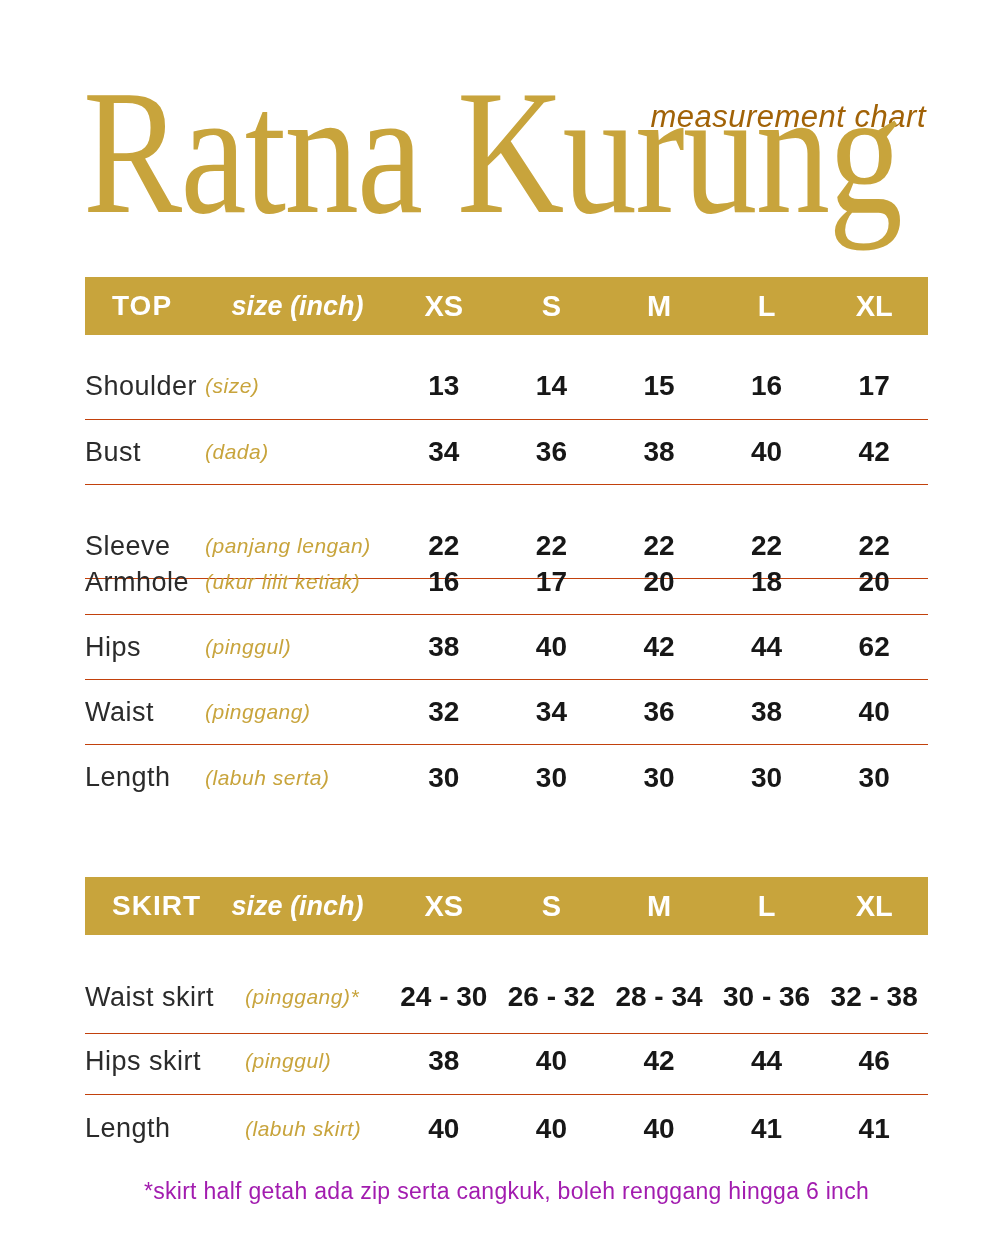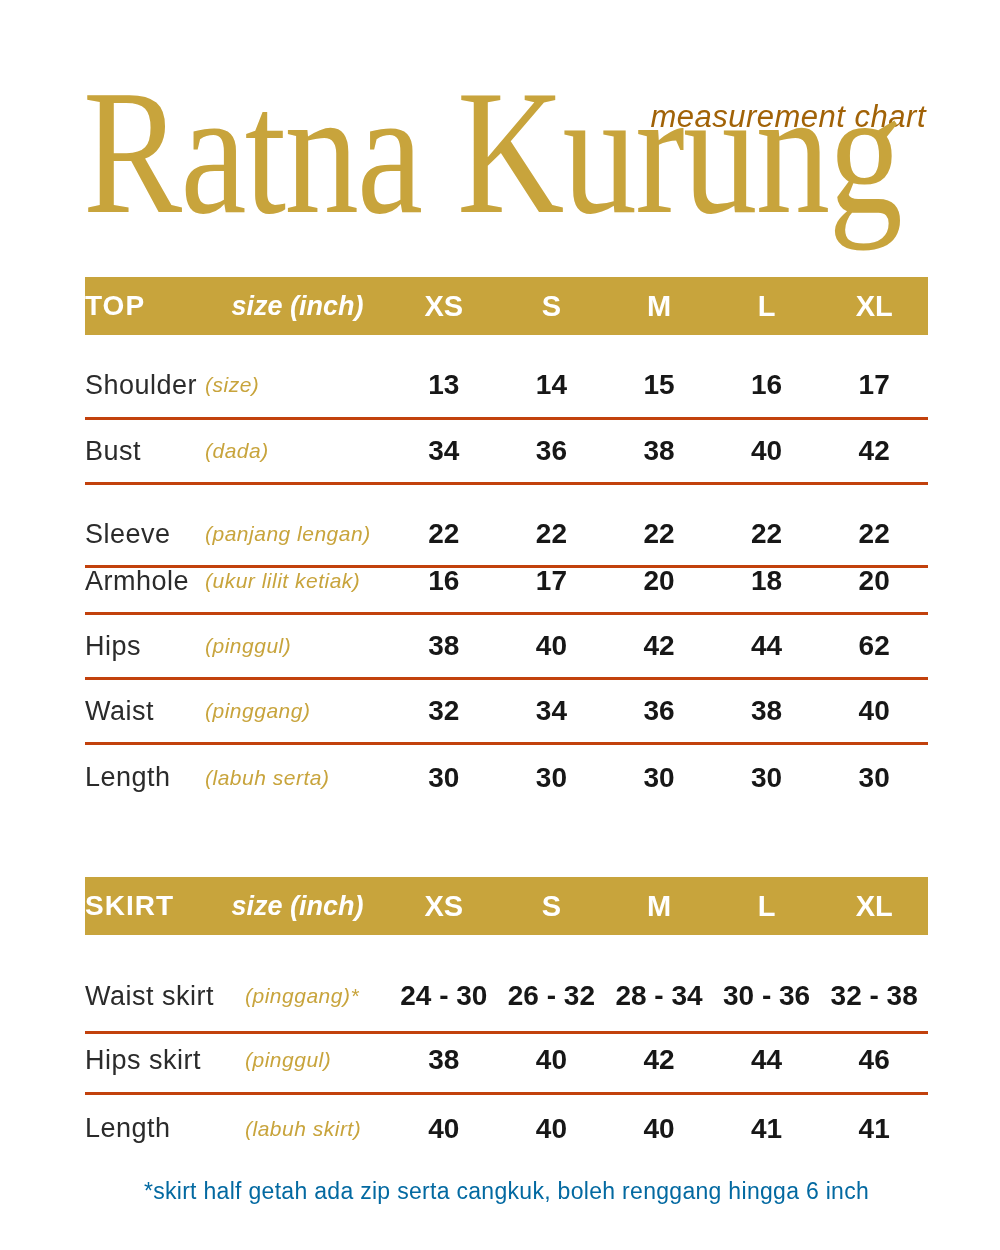--- a/index.html
+++ b/index.html
@@ -44,38 +44,39 @@
     display: grid;
     align-items: center;
   }
   .bar {
     height: 58px;
     background: #C8A43C;
     color: #ffffff;
     grid-template-columns: 120px 185px repeat(5, 1fr);
   }
   .bar .section-label {
+    padding-left: 27px;
     font-size: 28px;
     font-weight: 700;
     letter-spacing: 1px;
   }
   .bar .size-label {
     text-align: center;
     font-size: 27px;
     font-weight: 700;
     font-style: italic;
   }
   .bar .col-head {
     text-align: center;
     font-size: 29px;
     font-weight: 700;
   }
   .trow {
     height: 65px;
-    border-bottom: 3px solid #c2410c;
+    border-bottom: 1px solid #c2410c;
   }
   .trow.no-line { border-bottom: none; }
   .grid-top  { grid-template-columns: 120px 185px repeat(5, 1fr); }
   .grid-skirt{ grid-template-columns: 160px 145px repeat(5, 1fr); }
   .row-label {
     font-size: 27px;
     font-weight: 400;
     color: #2b2b2b;
     letter-spacing: 0.5px;
   }
@@ -93,28 +94,28 @@
     color: #171717;
     white-space: nowrap;
   }
   .footnote {
     position: absolute;
     left: 85px;
     width: 843px;
     top: 1178px;
     text-align: center;
     font-size: 23px;
-    color: #0369a1;
+    color: #a21caf;
     letter-spacing: 0.3px;
   }
   
   #top-bar     { top: 277px; }
   #top-row-0   { top: 335px; height: 85px; padding-top: 18px; }
   #top-row-1   { top: 420px; }
-  #top-row-2   { top: 503px; }
+  #top-row-2   { top: 514px; }
   #top-row-3   { top: 550px; }
   #top-row-4   { top: 615px; }
   #top-row-5   { top: 680px; }
   #top-row-6   { top: 745px; }
   #skirt-bar   { top: 877px; }
   #skirt-row-0 { top: 935px; height: 99px; padding-top: 26px; }
   #skirt-row-1 { top: 1028px; height: 67px; }
   #skirt-row-2 { top: 1095px; height: 67px; }
 </style>
 </head>

